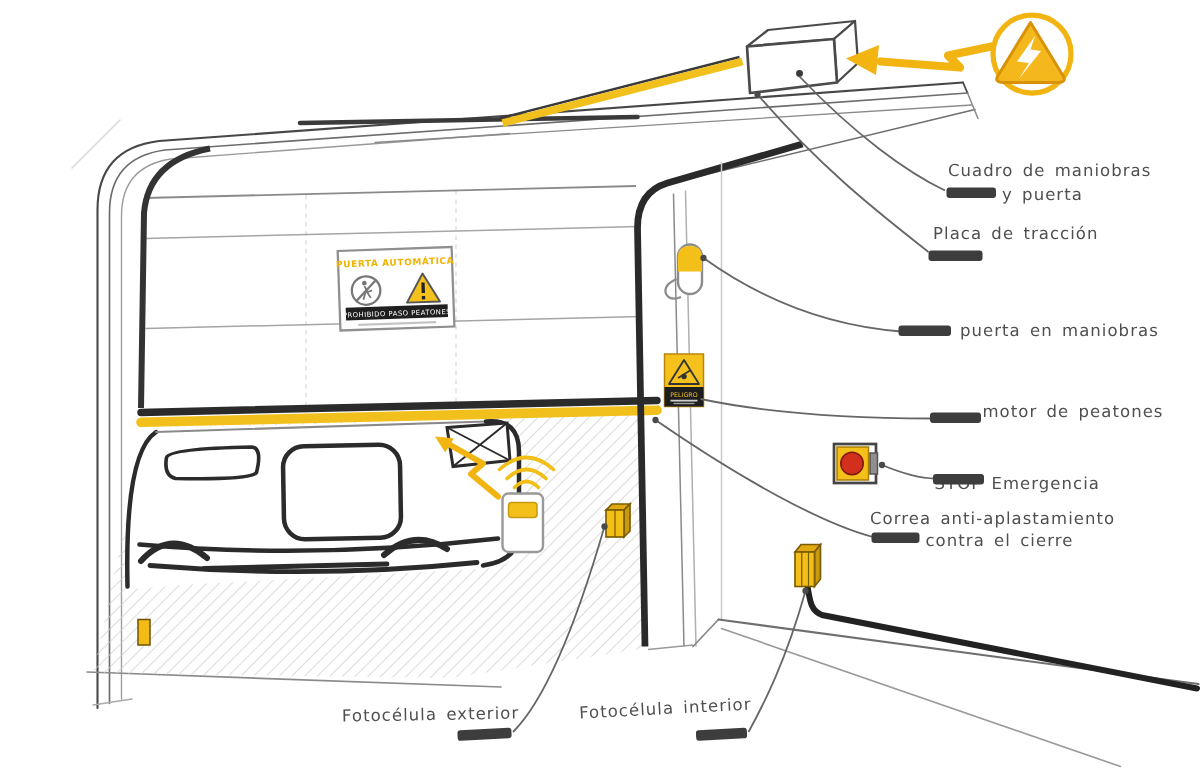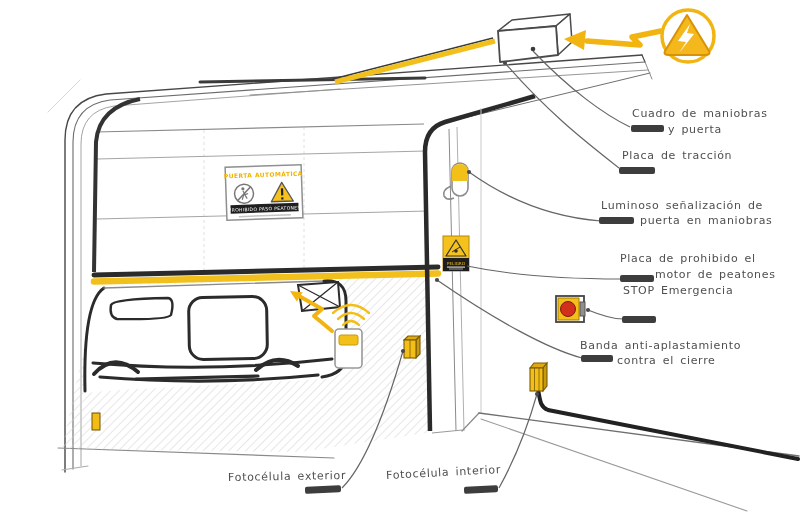--- a/index.html
+++ b/index.html
@@ -209,32 +209,30 @@
   </g>
 </svg>
 
 <div class="lbl" style="left:632px;top:107px">Cuadro de maniobras</div>
 <div class="lbl" style="left:668px;top:123px">y puerta</div>
 <div class="bar" style="left:631px;top:125px;width:33px"></div>
 
 <div class="lbl" style="left:622px;top:149px">Placa de tracción</div>
 <div class="bar" style="left:619px;top:167px;width:36px"></div>
 
-<div class="lbl" style="left:601px;top:199px">Luminoso señalización de</div>
 <div class="lbl" style="left:640px;top:214px">puerta en maniobras</div>
 <div class="bar" style="left:599px;top:217px;width:35px"></div>
 
-<div class="lbl" style="left:620px;top:252px">Placa de prohibido el</div>
 <div class="lbl" style="left:655px;top:268px">motor de peatones</div>
 <div class="bar" style="left:620px;top:275px;width:34px"></div>
 
-<div class="lbl" style="left:623px;top:284px">STOP Emergencia</div>
+<div class="lbl" style="left:623px;top:316px">STOP Emergencia</div>
 <div class="bar" style="left:622px;top:316px;width:34px"></div>
 
-<div class="lbl" style="left:580px;top:339px">Banda anti-aplastamiento</div>
+<div class="lbl" style="left:580px;top:339px">Correa anti-aplastamiento</div>
 <div class="lbl" style="left:617px;top:354px">contra el cierre</div>
 <div class="bar" style="left:581px;top:355px;width:32px"></div>
 
 <div class="lbl" style="left:228px;top:470px;transform:rotate(-1deg)">Fotocélula exterior</div>
 <div class="bar" style="left:305px;top:486px;width:36px;transform:rotate(-3deg)"></div>
 
 <div class="lbl" style="left:386px;top:466px;transform:rotate(-3deg)">Fotocélula interior</div>
 <div class="bar" style="left:464px;top:486px;width:34px;transform:rotate(-3deg)"></div>
 
 </div>

